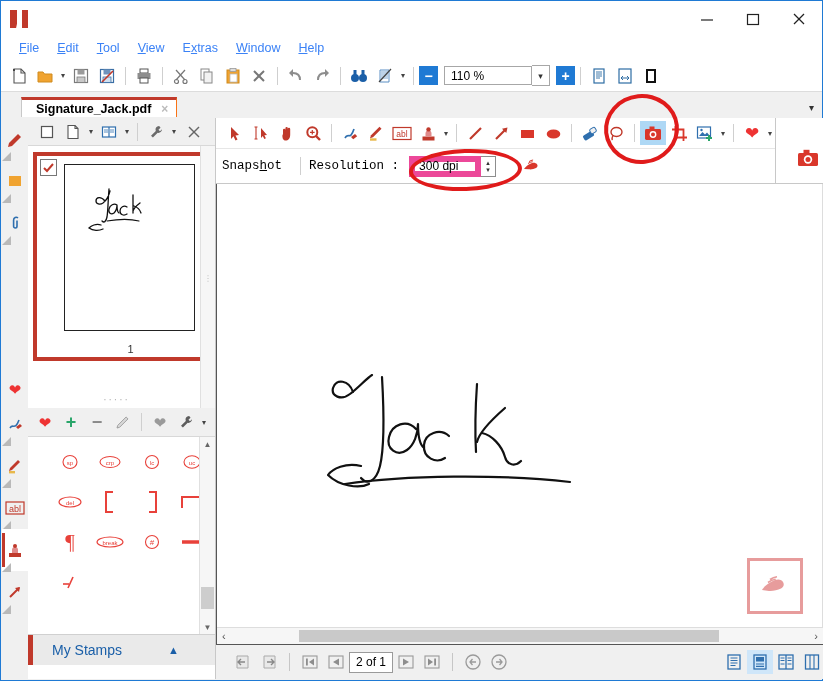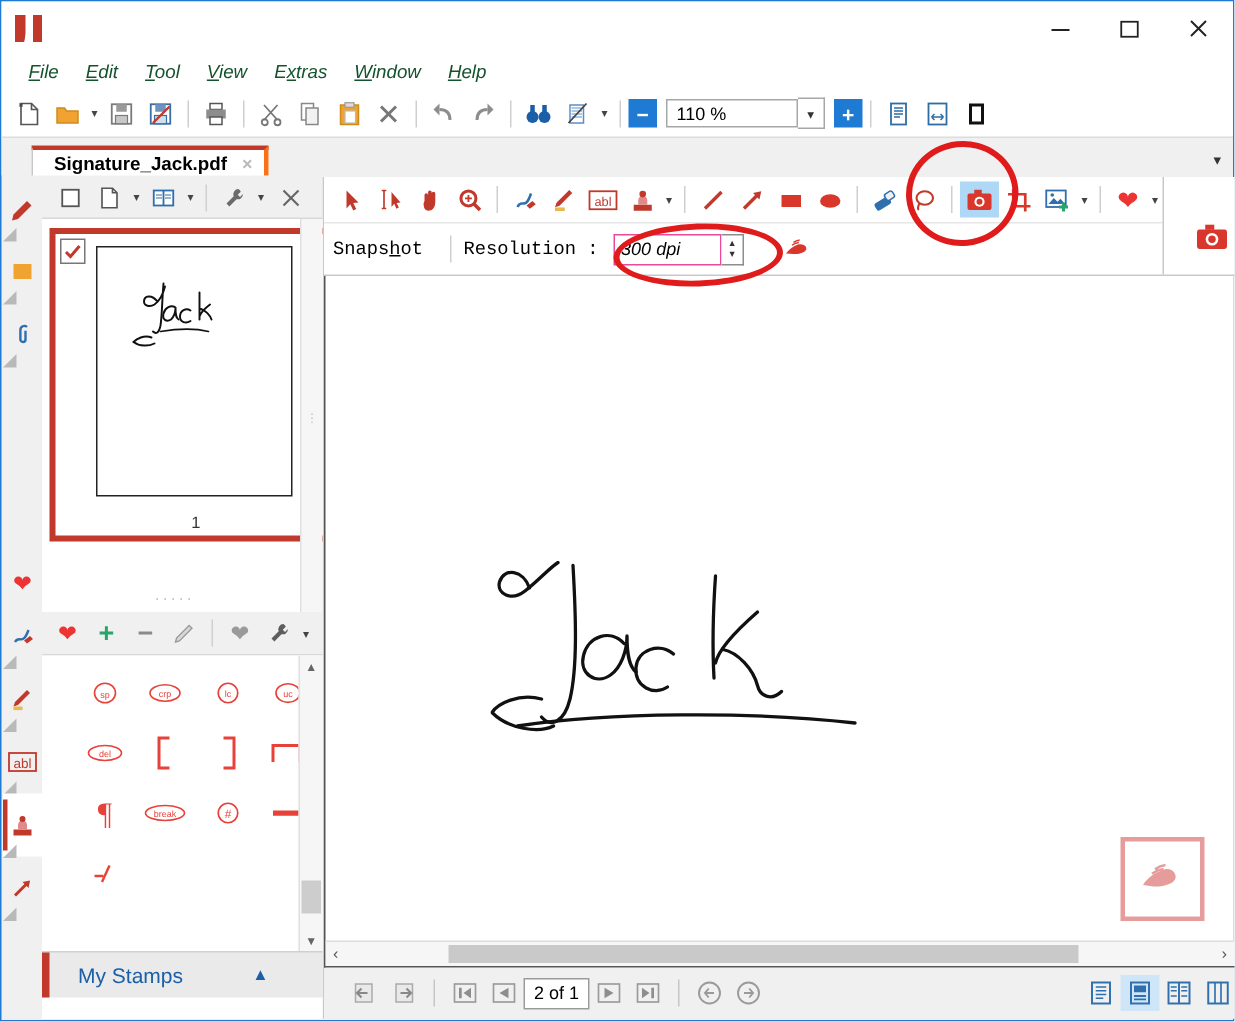--- a/index.html
+++ b/index.html
@@ -18,21 +18,21 @@
   .app-icon i.a{left:0;top:0;width:7px;height:18px;}
   .app-icon i.b{left:8px;top:0;width:3px;height:18px;transform:skewX(-12deg);}
   .app-icon i.c{left:12px;top:0;width:6px;height:18px;}
   .title-text{font-size:13.5px;color:#000;}
   .wbtns{margin-left:auto;display:flex;height:35px;}
   .wbtn{width:46px;height:35px;display:flex;align-items:center;justify-content:center;}
   .wbtn svg{display:block;}
 
   
   .menubar{height:24px;background:#fff;display:flex;align-items:center;padding-left:9px;}
-  .menu-item{font-size:12.5px;padding:2px 9px;color:#14532d;font-style:italic;}
+  .menu-item{font-size:12.5px;padding:2px 9px;color:#3b82f6;}
   .menu-item u{text-decoration:underline;}
 
   
   .maintool{height:31px;background:#fff;display:flex;align-items:center;padding-left:5px;
             border-bottom:1px solid #dcdcdc;}
   .tb{width:26px;height:24px;display:flex;align-items:center;justify-content:center;}
   .tb svg{display:block;}
   .tbsep{width:1px;height:18px;background:#cfcfcf;margin:0 5px;}
   .tbcaret{width:10px;height:24px;display:flex;align-items:center;justify-content:center;
            font-size:8px;color:#444;}
@@ -40,21 +40,21 @@
   .zinput{width:88px;height:19px;border:1px solid #a7a7a7;background:#fff;font-size:12px;
           display:flex;align-items:center;padding-left:6px;box-sizing:border-box;}
   .zdrop{width:18px;height:21px;border:1px solid #a7a7a7;border-left:none;background:#fff;
          display:flex;align-items:center;justify-content:center;font-size:9px;color:#333;box-sizing:border-box;}
   .sqbtn{width:19px;height:19px;background:#1f7ad4;display:flex;align-items:center;justify-content:center;
          color:#fff;font-size:14px;line-height:1;font-weight:bold;}
 
   
   .tabrow{height:25px;background:#f0f0f0;position:relative;display:flex;align-items:flex-end;}
   .doctab{margin-left:20px;height:20px;background:#fff;border-top:3px solid #c0392b;
-          border-left:1px solid #c8c8c8;border-right:3px solid #f97316;
+          border-left:1px solid #c8c8c8;border-right:1px solid #f97316;
           display:flex;align-items:center;padding:0 8px 0 14px;box-sizing:border-box;
           font-size:12.5px;font-weight:bold;}
   .doctab .x{margin-left:10px;color:#bbb;font-size:12px;}
   .tabrow .rcaret{position:absolute;right:8px;bottom:4px;font-size:10px;color:#333;}
 
   
   .workspace{position:absolute;left:1px;top:117px;right:1px;bottom:1px;display:flex;}
 
   
   .vstrip{width:26px;background:#f0f0f0;position:relative;}
@@ -102,22 +102,22 @@
 
   
   .rside{flex:1;display:flex;flex-direction:column;background:#f0f0f0;}
   .anno-wrap{display:flex;background:#fff;border-bottom:1px solid #c8c8c8;}
   .anno-left{flex:1;display:flex;flex-direction:column;}
   .anno-row{height:30px;display:flex;align-items:center;padding-left:6px;}
   .snap-row{height:34px;display:flex;align-items:center;padding-left:6px;
             border-top:1px solid #e6e6e6;}
   .snap-lbl{font-size:12.5px;margin-right:10px;font-family:Liberation Mono, monospace;}
   .vsep{width:1px;height:18px;background:#cfcfcf;margin:0 8px;}
-  .dpi-in{width:72px;height:21px;border:1px solid #ec4899;background:#fff;font-size:12px;
-          display:flex;align-items:center;padding-left:4px;box-sizing:border-box;font-style:italic;}
+  .dpi-in{width:72px;height:21px;border:6px solid #ec4899;background:#fff;font-size:12px;
+          display:flex;align-items:center;padding-left:4px;box-sizing:border-box;}
   .spin{width:15px;height:21px;border:1px solid #8d8d8d;border-left:none;background:#fff;
         display:flex;flex-direction:column;align-items:center;justify-content:center;
         font-size:7px;color:#333;line-height:7px;box-sizing:border-box;}
   .anno-right{width:63px;border-left:1px solid #c8c8c8;display:flex;align-items:flex-start;
               justify-content:center;padding-top:27px;}
   .sel-hl{background:#aed8f5;}
 
   .docarea{flex:1;position:relative;background:#fff;border:1px solid #555;
            border-top:none;margin:0;box-sizing:border-box;overflow:hidden;}
   .sig{position:absolute;left:110px;top:190px;}

